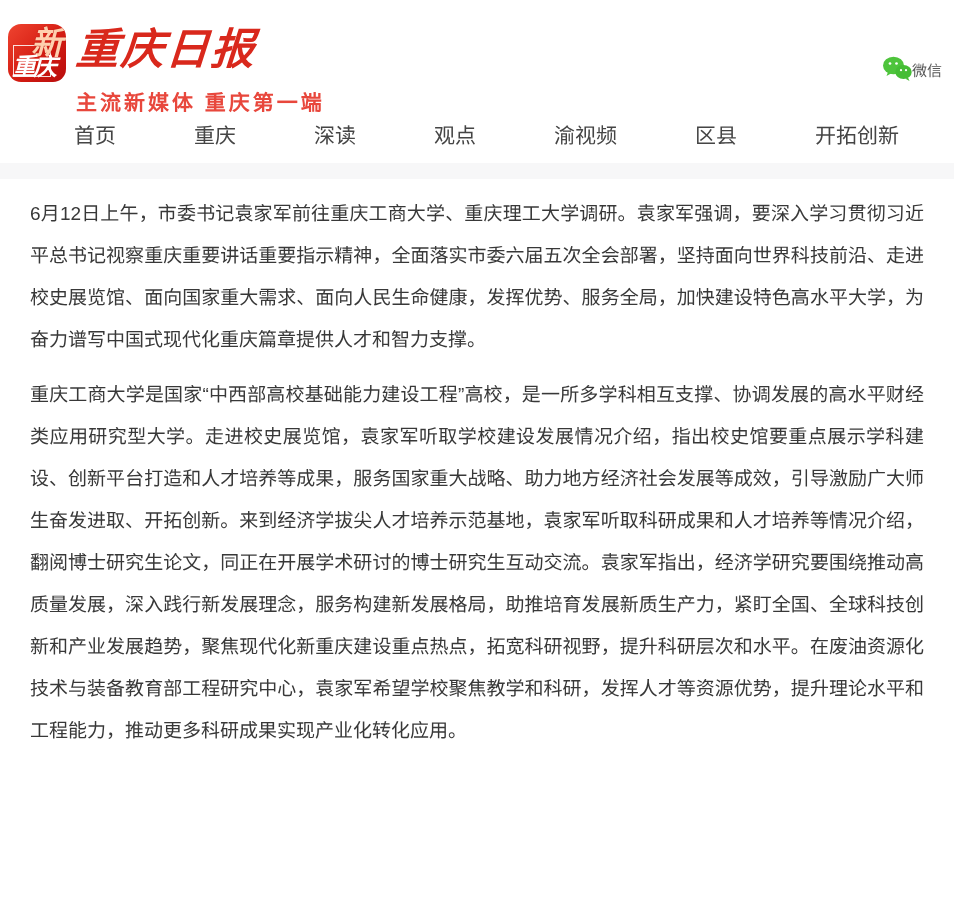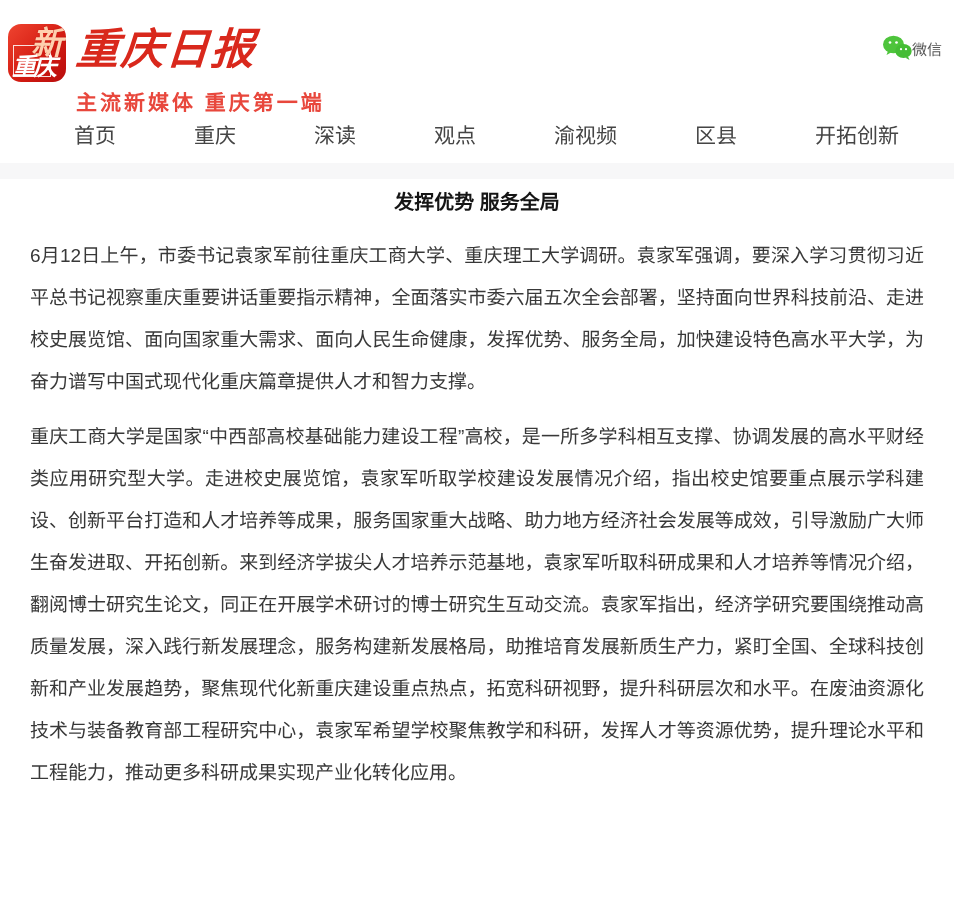--- a/index.html
+++ b/index.html
@@ -59,21 +59,21 @@
     letter-spacing: 2px;
     transform: skewX(-4deg);
   }
   .tagline {
     margin-top: 14px;
     font-size: 21px; font-weight: 700;
     color: #e8473c;
     letter-spacing: 3px;
   }
   .wechat {
-    position: absolute; right: 12px; top: 35px;
+    position: absolute; right: 12px; top: 56px;
     display: flex; align-items: center; 
     cursor: pointer;
   }
   .wechat-label { font-size: 15px; color: #555555; }
   
   .nav {
     height: 58px;
     background: #ffffff;
     display: flex;
     align-items: center;
@@ -156,17 +156,16 @@
   <span class="nav-item">渝视频</span>
   <span class="nav-item">区县</span>
   <span class="nav-item">开拓创新</span>
   <span class="nav-item">乡</span>
 </nav>
 
 <div class="gap-band"></div>
 
 <main class="article">
   <div class="title-block">
-    <div class="title-line">发挥优势 服务全局</div>
   </div>
   <p>6月12日上午，市委书记袁家军前往重庆工商大学、重庆理工大学调研。袁家军强调，要深入学习贯彻习近平总书记视察重庆重要讲话重要指示精神，全面落实市委六届五次全会部署，坚持面向世界科技前沿、走进校史展览馆、面向国家重大需求、面向人民生命健康，发挥优势、服务全局，加快建设特色高水平大学，为奋力谱写中国式现代化重庆篇章提供人才和智力支撑。</p>
   <p>重庆工商大学是国家“中西部高校基础能力建设工程”高校，是一所多学科相互支撑、协调发展的高水平财经类应用研究型大学。走进校史展览馆，袁家军听取学校建设发展情况介绍，指出校史馆要重点展示学科建设、创新平台打造和人才培养等成果，服务国家重大战略、助力地方经济社会发展等成效，引导激励广大师生奋发进取、开拓创新。来到经济学拔尖人才培养示范基地，袁家军听取科研成果和人才培养等情况介绍，翻阅博士研究生论文，同正在开展学术研讨的博士研究生互动交流。袁家军指出，经济学研究要围绕推动高质量发展，深入践行新发展理念，服务构建新发展格局，助推培育发展新质生产力，紧盯全国、全球科技创新和产业发展趋势，聚焦现代化新重庆建设重点热点，拓宽科研视野，提升科研层次和水平。在废油资源化技术与装备教育部工程研究中心，袁家军希望学校聚焦教学和科研，发挥人才等资源优势，提升理论水平和工程能力，推动更多科研成果实现产业化转化应用。</p>
 </main>
 
 </body></html>

